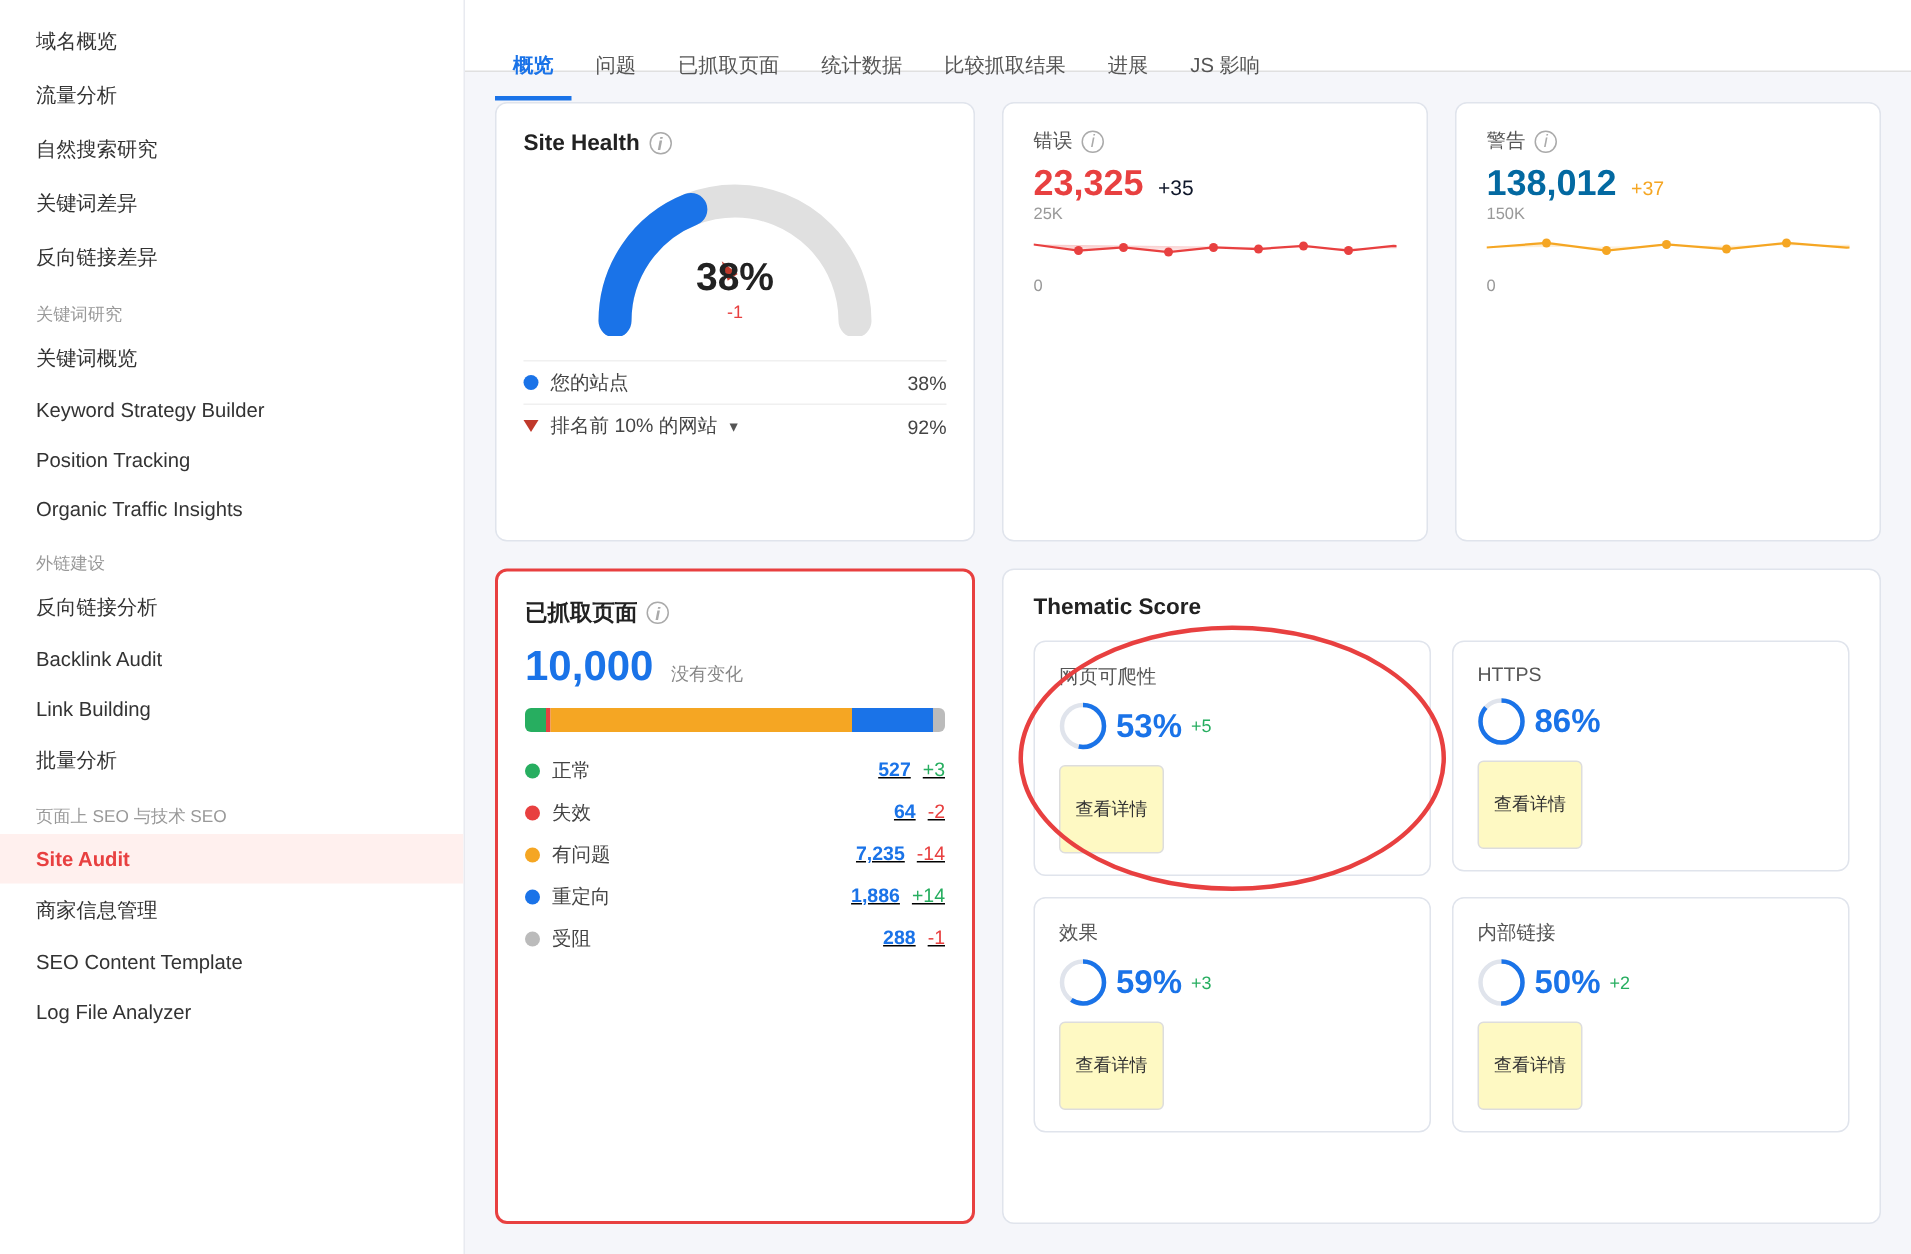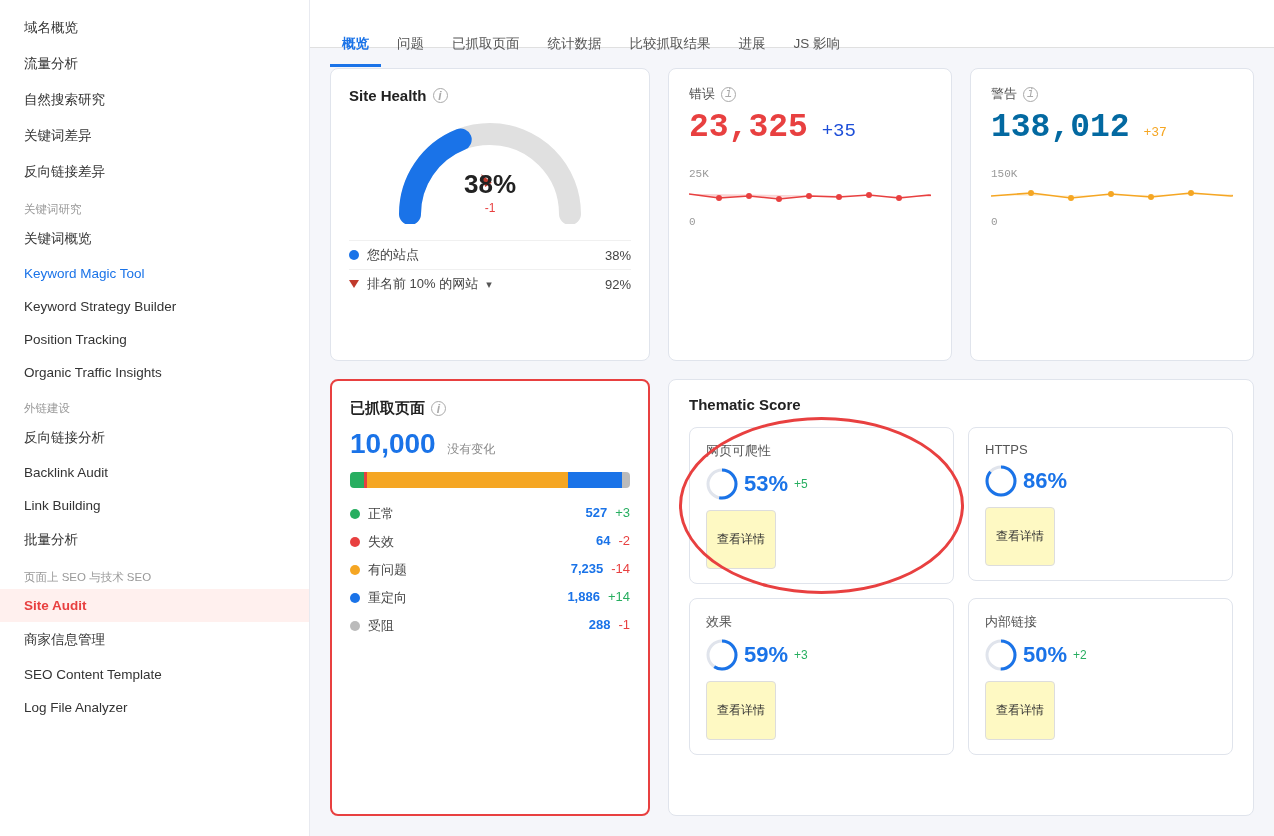--- a/index.html
+++ b/index.html
@@ -193,52 +193,51 @@
       margin: 12px 0;
     }
     .bar-seg { height: 100%; }
     .crawled-stat-row {
       display: flex;
       align-items: flex-start;
       justify-content: space-between;
       padding: 5px 0;
     }
     .crawled-stat-left { display: flex; align-items: center; gap: 8px; color: #444; }
-    .crawled-stat-vals { display: flex; gap: 8px; }
+    .crawled-stat-vals { display: flex; gap: 8px; text-decoration: underline; }
     .crawled-stat-num { color: #1a73e8; font-weight: 600; }
     .crawled-stat-delta-pos { color: #27ae60; }
     .crawled-stat-delta-neg { color: #e84040; }
 
     
     #right-top {
       grid-column: 2;
       grid-row: 1;
       display: grid;
       grid-template-columns: 1fr 1fr;
       gap: 18px;
-      font-family: Liberation Mono, monospace;
     }
     .metric-card {
       background: #fff;
       border-radius: 8px;
       border: 1px solid #e0e4ec;
       padding: 16px 20px;
     }
     .metric-label {
       display: flex; align-items: center; gap: 6px;
       color: #555; font-size: 13px; margin-bottom: 6px;
     }
     .metric-value {
-      font-size: 33px;
+      font-size: 24px;
       font-weight: 700;
       color: #e84040;
     }
-    .metric-delta-red { color: #1d4ed8; font-size: 19px; margin-left: 6px; }
+    .metric-delta-red { color: #0f172a; font-size: 14px; margin-left: 6px; }
     .metric-delta-orange { color: #f5a623; font-size: 13px; margin-left: 6px; }
-    .sparkline-container { margin-top: 22px; position: relative; height: 60px; }
+    .sparkline-container { margin-top: 0; position: relative; height: 60px; }
     .sparkline-label {
       position: absolute;
       left: 0;
       font-size: 11px;
       color: #999;
     }
     .sparkline-label.top { top: 0; }
     .sparkline-label.bottom { bottom: 0; }
 
     
@@ -302,21 +301,20 @@
 <body>
 
 <nav id="sidebar">
     <div class="sidebar-item">域名概览</div>
     <div class="sidebar-item">流量分析</div>
     <div class="sidebar-item">自然搜索研究</div>
     <div class="sidebar-item">关键词差异</div>
     <div class="sidebar-item">反向链接差异</div>
     <div class="sidebar-section-label">关键词研究</div>
     <div class="sidebar-item">关键词概览</div>
-    <div class="sidebar-item blue">Keyword Magic Tool</div>
     <div class="sidebar-item">Keyword Strategy Builder</div>
     <div class="sidebar-item">Position Tracking</div>
     <div class="sidebar-item">Organic Traffic Insights</div>
     <div class="sidebar-section-label">外链建设</div>
     <div class="sidebar-item">反向链接分析</div>
     <div class="sidebar-item">Backlink Audit</div>
     <div class="sidebar-item">Link Building</div>
     <div class="sidebar-item">批量分析</div>
     <div class="sidebar-section-label">页面上 SEO 与技术 SEO</div>
     <div class="sidebar-item active">Site Audit</div>

